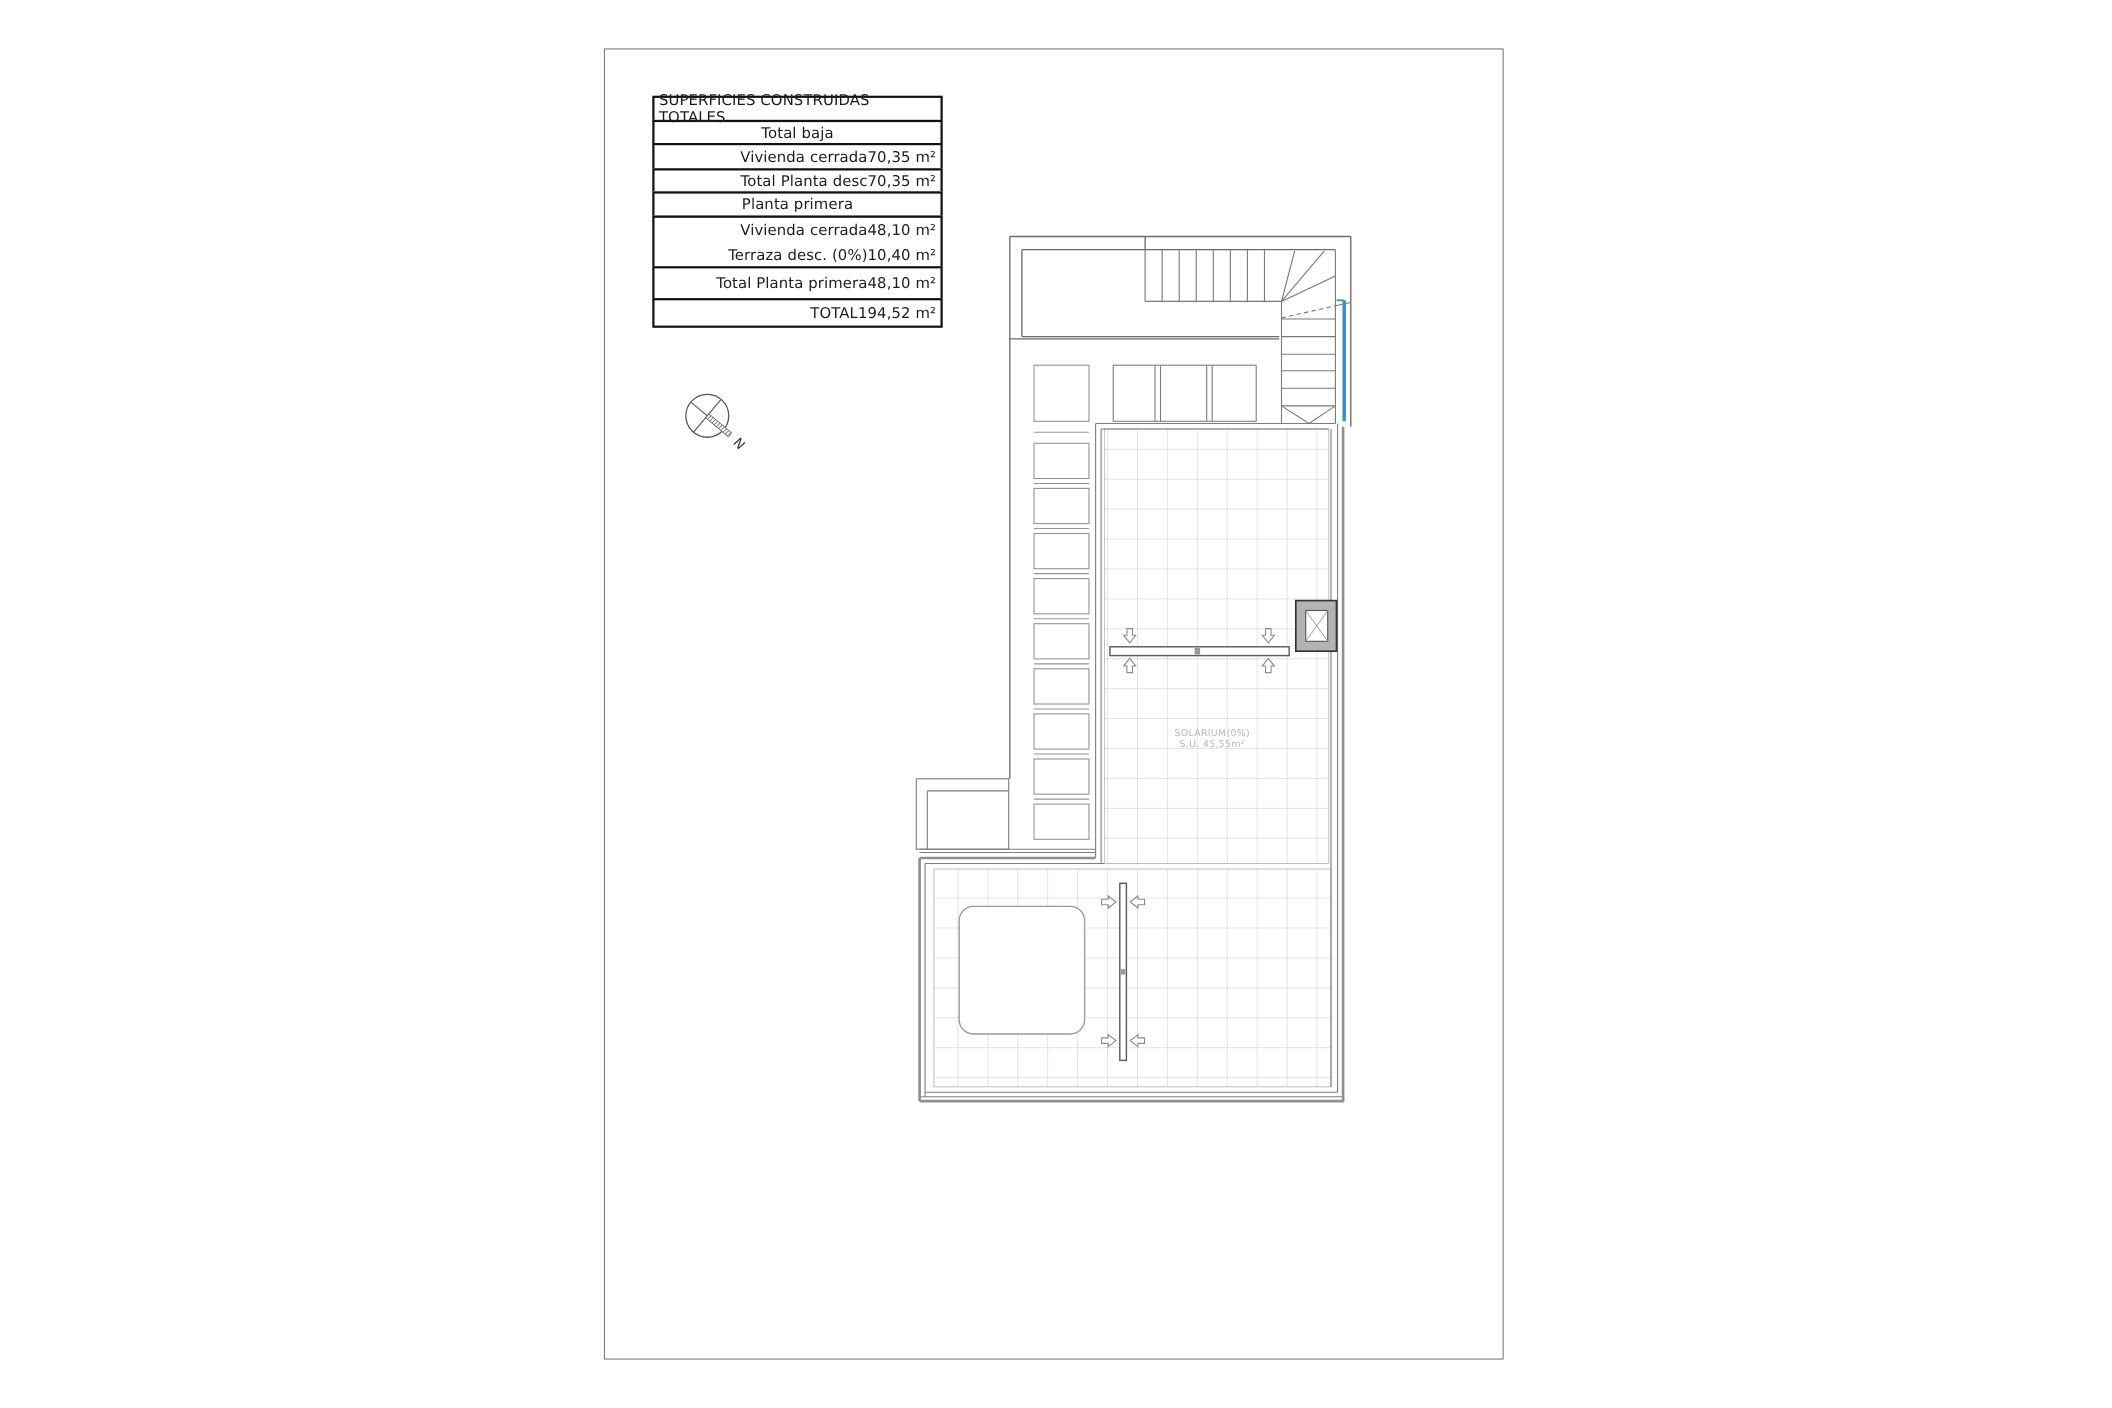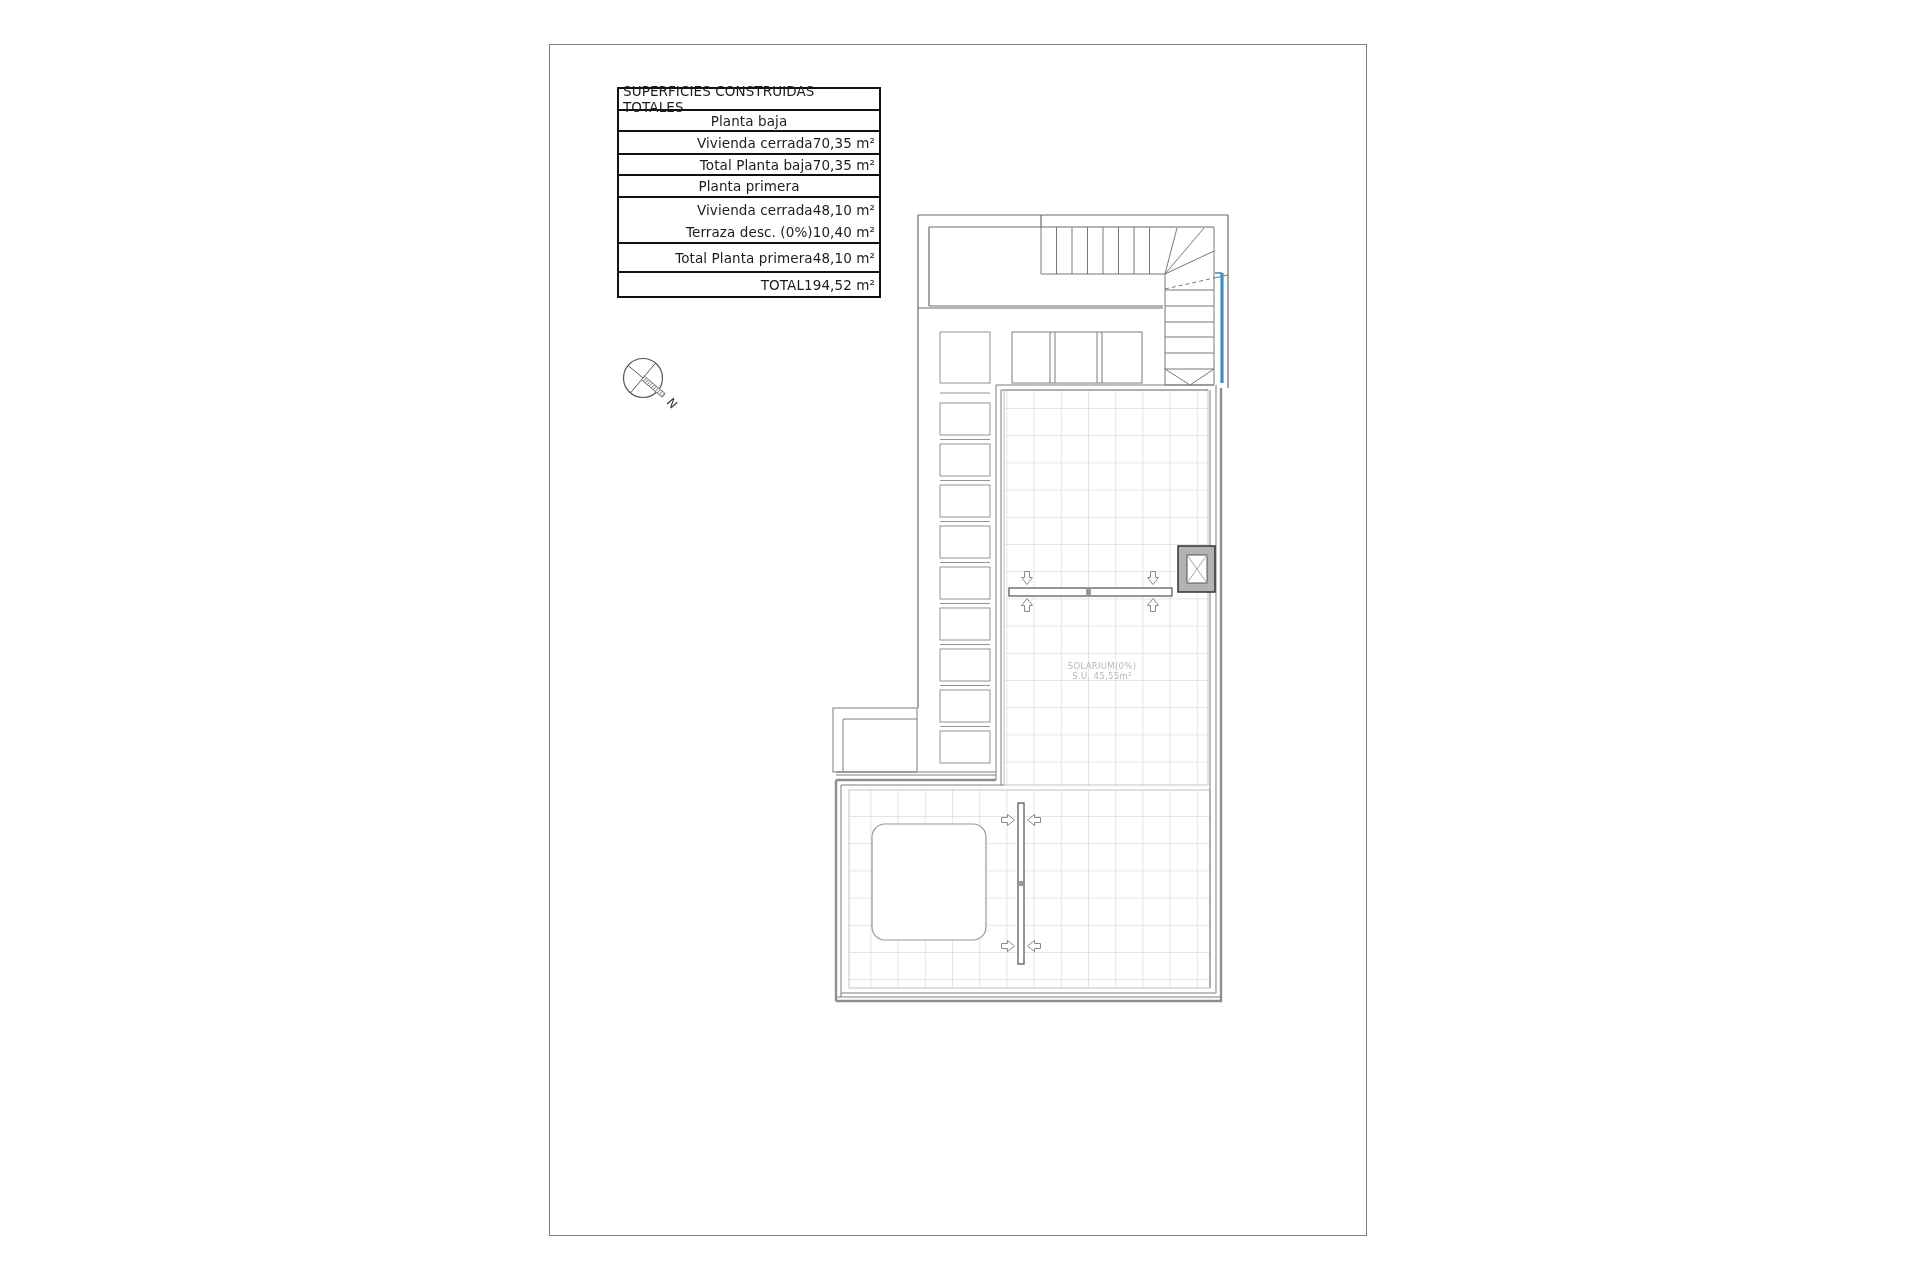--- a/index.html
+++ b/index.html
@@ -7,21 +7,21 @@
     position:relative;width:1920px;height:1280px;background:#ffffff;overflow:hidden;
     font-family:"DejaVu Sans","Liberation Sans",sans-serif;
   }
   
   #sheet{
     position:absolute;left:549px;top:44px;width:818px;height:1192px;
     background:#ffffff;border:1px solid #7d7d7d;box-sizing:border-box;
   }
   
   #area-table{
-    position:absolute;left:593px;top:87px;width:264px;color:#1c1c1c;margin-left:24px;
+    position:absolute;left:593px;top:87px;width:264px;color:#1c1c1c;
   }
   .arow{
     box-sizing:border-box;border:2px solid #111;background:#fff;
     margin-top:-2px;display:flex;align-items:center;
     font-size:13.5px;letter-spacing:.1px;padding:0 4px;
   }
   .arow:first-child{margin-top:0;}
   .arow.center{justify-content:center;}
   .arow .lab{flex:1;text-align:right;white-space:nowrap;}
   .arow .val{text-align:center;white-space:nowrap;}
@@ -35,28 +35,28 @@
 
 <div id="canvas">
 
   <div id="sheet"></div>
 
   <div id="area-table">
     <div class="arow center" style="height:24px">
       <span>SUPERFICIES CONSTRUIDAS TOTALES</span>
     </div>
     <div class="arow center" style="height:23px">
-      <span>Planta baja</span>
+      <span>Total baja</span>
     </div>
     <div class="arow" style="height:25px">
       <span class="lab">Vivienda cerrada</span>
       <span class="val">70,35 m²</span>
     </div>
     <div class="arow" style="height:23px">
-      <span class="lab">Total Planta baja</span>
+      <span class="lab">Total Planta desc</span>
       <span class="val">70,35 m²</span>
     </div>
     <div class="arow center" style="height:24px">
       <span>Planta primera</span>
     </div>
     <div class="arow dbl" style="height:48px">
       <div class="line">
         <span class="lab">Vivienda cerrada</span>
         <span class="val">48,10 m²</span>
       </div>

